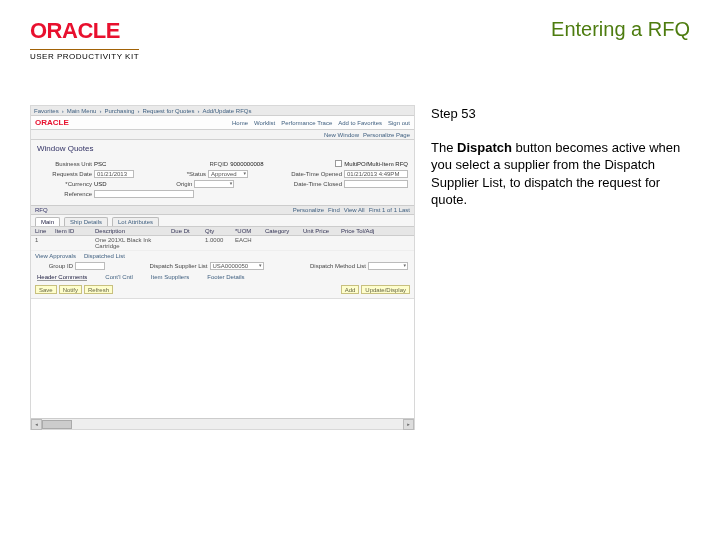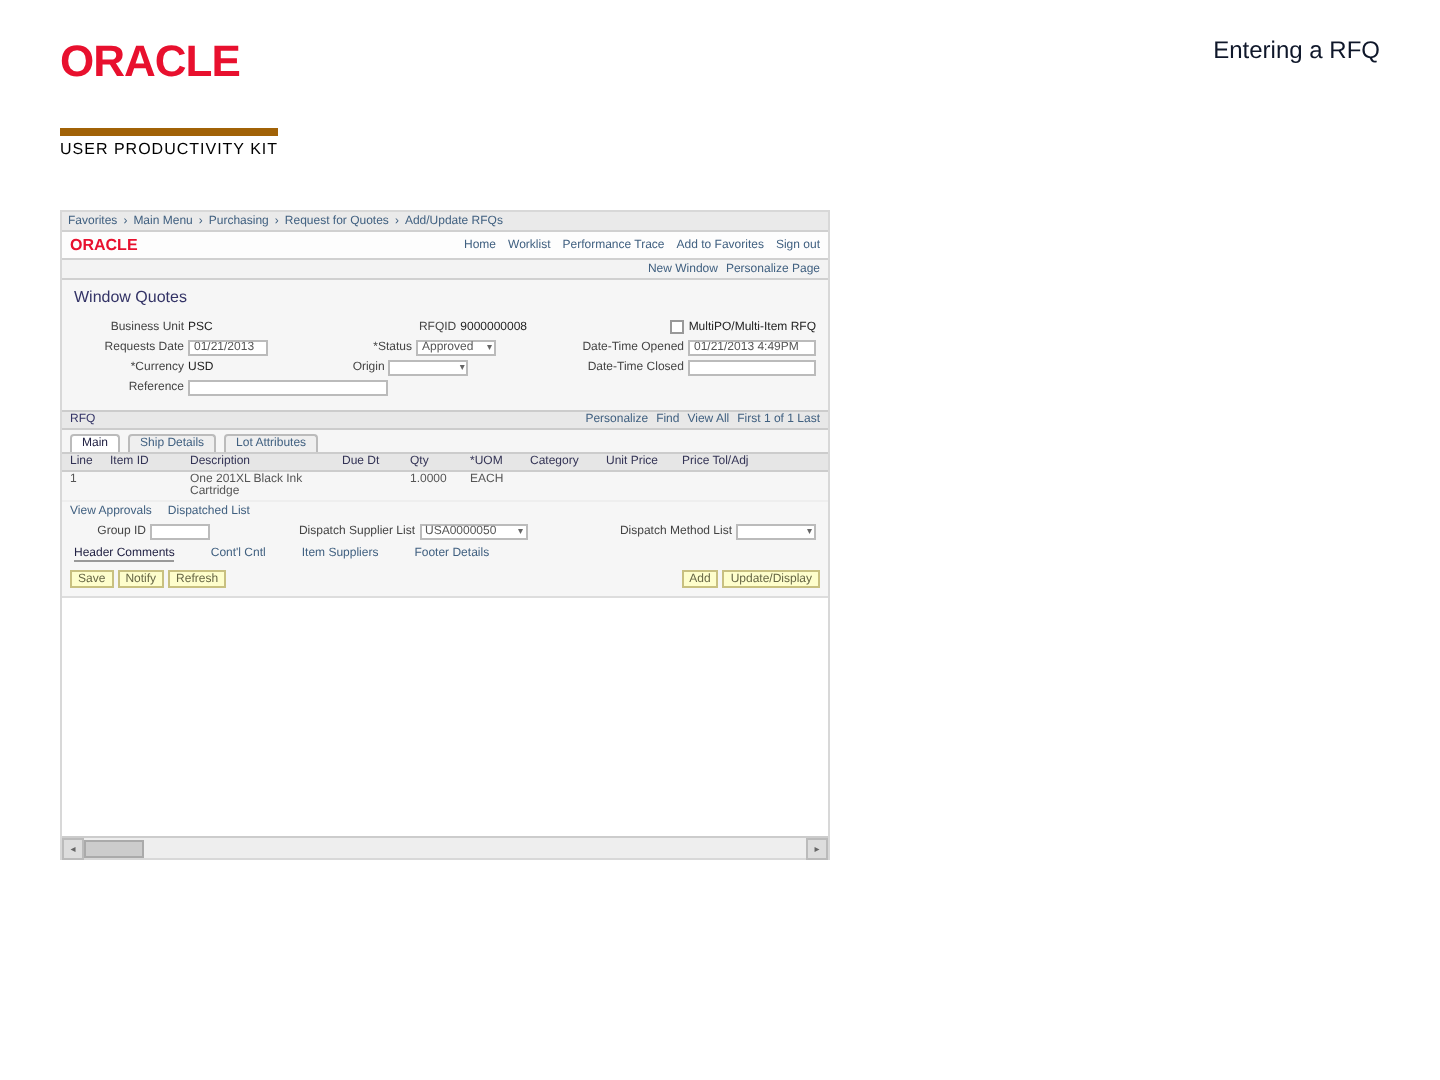--- a/index.html
+++ b/index.html
@@ -1,22 +1,22 @@
 <!DOCTYPE html>
 <html><head>
 <meta charset="utf-8">
 <style>
   * { box-sizing: border-box; margin: 0; padding: 0; }
   body { width: 720px; height: 540px; font-family: Arial, Helvetica, sans-serif; background: #fff; position: relative; }
 
   .header { position: absolute; top: 18px; left: 30px; right: 30px; display: flex; justify-content: space-between; align-items: flex-start; }
   .logo-block { display: flex; flex-direction: column; }
   .oracle-logo { font-family: Arial, sans-serif; font-weight: bold; font-size: 22px; color: #e8102e; letter-spacing: -0.5px; }
-  .logo-sub { font-size: 8px; color: #000; letter-spacing: 0.5px; margin-top: 20px; border-top: 4px solid #a16207; padding-top: 2px; }
-  .page-title { font-size: 12px; color: #0f172a; margin-left: 22px; }
+  .logo-sub { font-size: 8px; color: #000; letter-spacing: 0.5px; margin-top: 5px; border-top: 1px solid #a16207; padding-top: 2px; }
+  .page-title { font-size: 20px; color: #4d7c0f; margin-left: 22px; }
 
   .content { position: absolute; top: 105px; left: 30px; right: 30px; display: flex; gap: 16px; }
   .left-col { width: 385px; }
   .right-col { flex: 1; font-size: 13px; color: #000; line-height: 1.35; }
 
   .step-label { margin-bottom: 16px; }
 
   .app-box { width: 385px; border: 1px solid #d8d8d8; background: #f6f6f6; font-size: 6px; color: #555; }
 
   .app-top-nav { height: 10px; background: #eaeaea; border-bottom: 1px solid #d0d0d0; display: flex; align-items: center; padding: 0 3px; gap: 3px; }
@@ -220,13 +220,19 @@
       <div class="scrollbar-h">
         <div class="sb-btn">◂</div>
         <div class="sb-track">
             <div class="sb-thumb"></div>
           </div>
         <div class="sb-btn">▸</div>
       </div>
     </div>
   </div>
 
+  <div class="right-col">
+    <div class="step-label">Step 53</div>
+    <p>
+      <span>The </span><b>Dispatch</b><span> button becomes active when you select a supplier from the Dispatch Supplier List, to dispatch the request for quote.</span>
+    </p>
+  </div>
 </div>
 
 </body></html>

